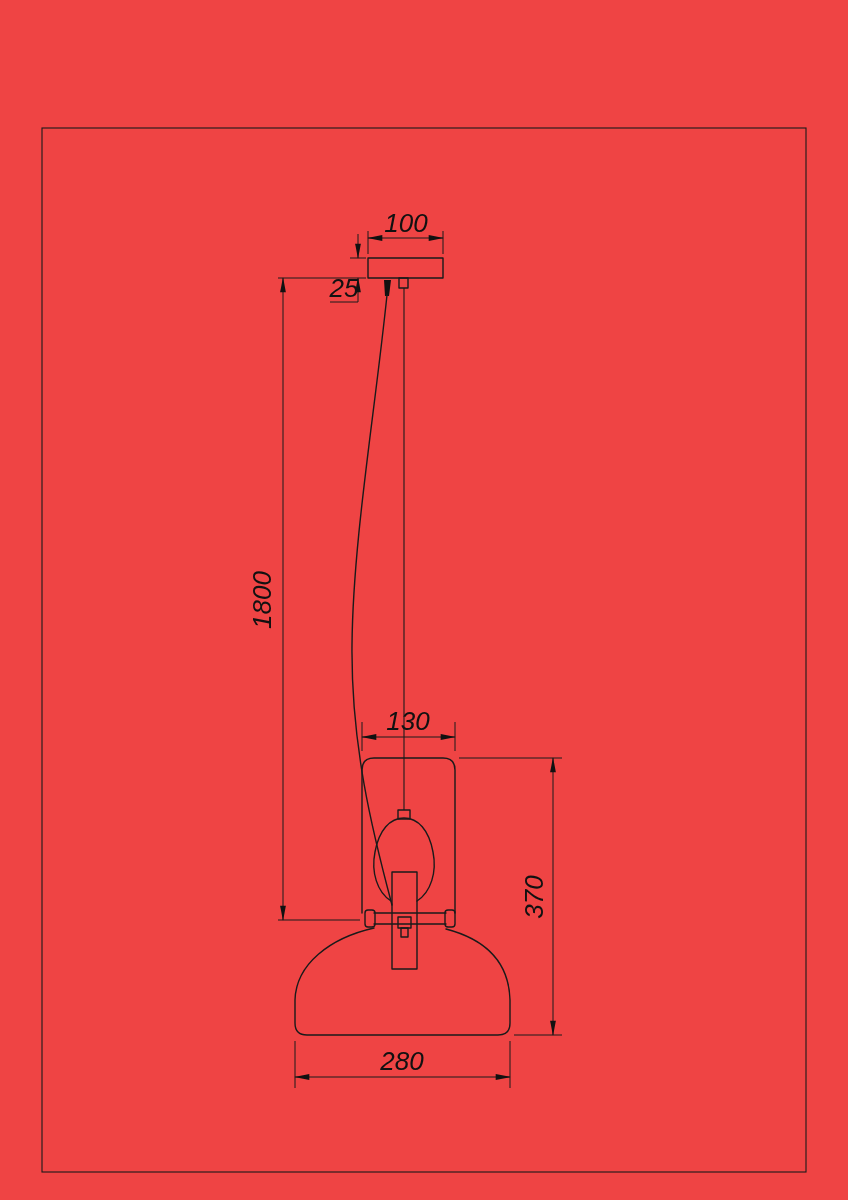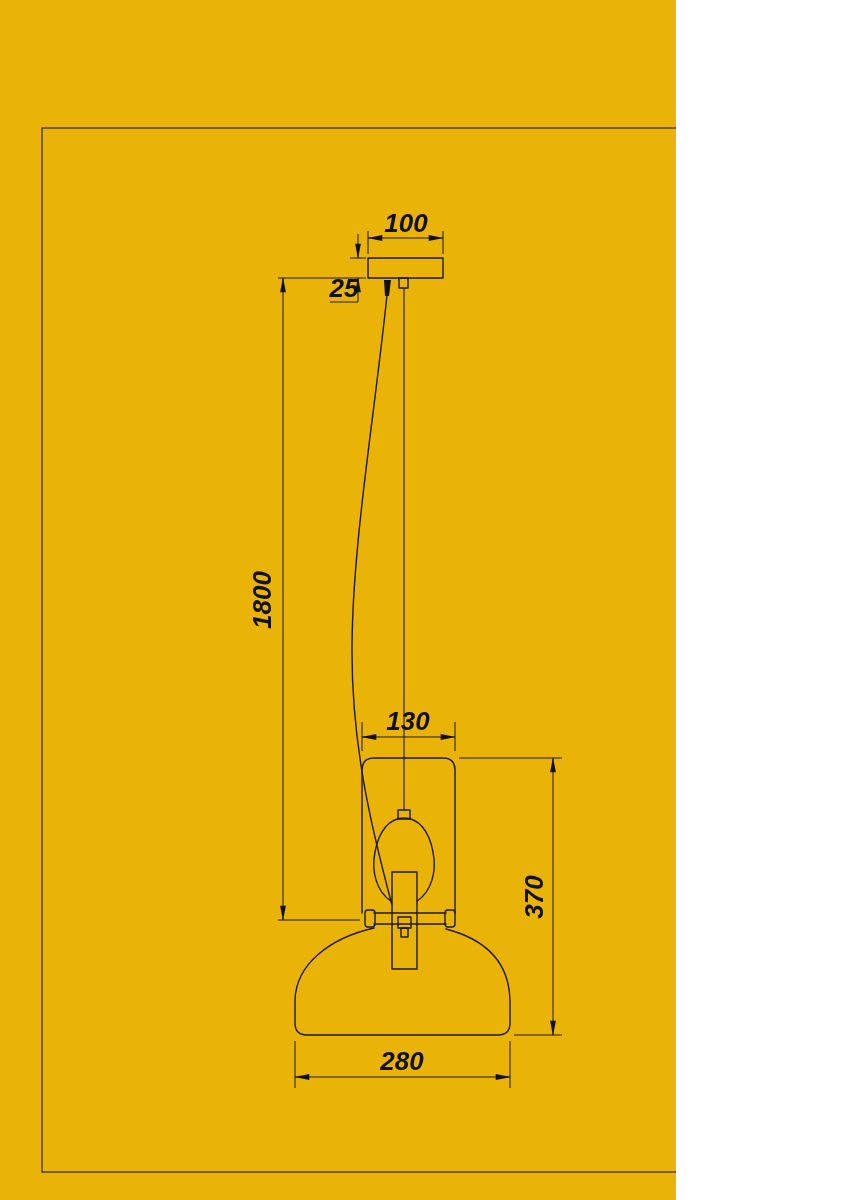--- a/index.html
+++ b/index.html
@@ -3,25 +3,24 @@
 <meta charset="utf-8">
 <style>
   html, body {
     margin: 0;
     padding: 0;
     background: #ffffff;
     font-family: "Liberation Sans", sans-serif;
   }
   .sheet {
     position: relative;
-    width: 676px;
+    width: 848px;
     height: 1200px;
-    background: #eab308;
+    background: #ef4444;
     overflow: hidden;
-    font-weight: bold;
   }
   svg.drawing {
     position: absolute;
     top: 0;
     left: 0;
   }
   .outline {
     fill: none;
     stroke: #1a1a1a;
     stroke-width: 1.4;

